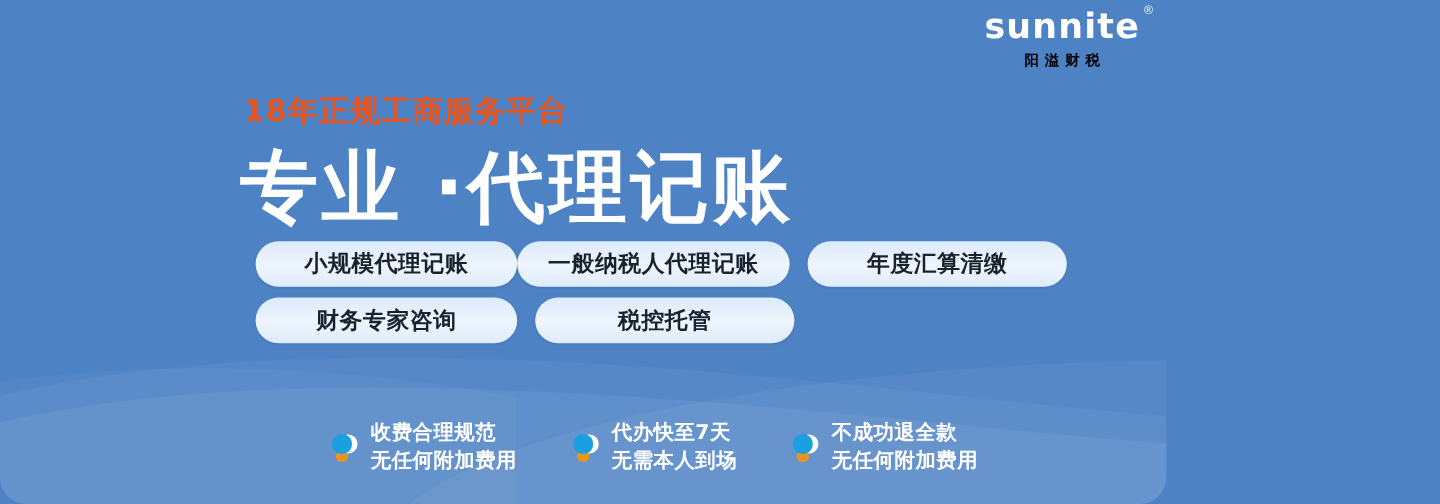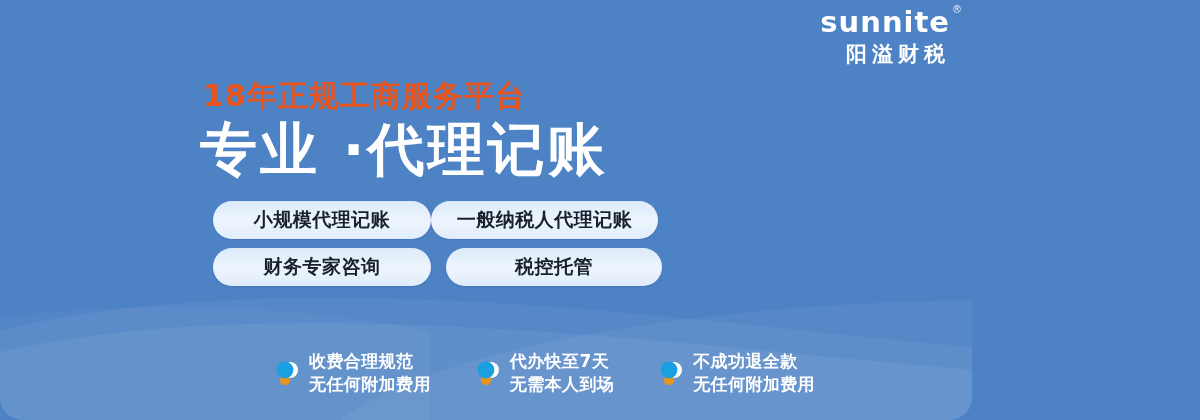--- a/index.html
+++ b/index.html
@@ -41,44 +41,43 @@
   }
   .logo-reg {
     position:absolute;
     top:-3px; right:-13px;
     font-size:10px;
     font-weight:400;
     color:#e9f0f9;
   }
   .logo-cn {
     margin-top:7px;
-    font-size:21px;
+    font-size:12px;
     font-weight:700;
     letter-spacing:5px;
     padding-left:5px;
-    color:#ffffff;
-    font-family:"DejaVu Sans","Liberation Sans",sans-serif;
-    text-align:right;
+    color:#000000;
+    font-family:"DejaVu Sans","Liberation Sans",sans-serif;
   }
 
   
   .tagline {
     position:absolute;
     left:203px; top:76px;
-    font-size:30px;
+    font-size:25px;
     font-weight:700;
     letter-spacing:1px;
     color:#e8551f;
     font-family:"DejaVu Sans","Liberation Sans",sans-serif;
     white-space:nowrap;
   }
   .title {
     position:absolute;
     left:200px; top:112px;
-    font-size:57px;
+    font-size:65px;
     font-weight:700;
     letter-spacing:3px;
     color:#ffffff;
     font-family:"DejaVu Sans","Liberation Sans",sans-serif;
     white-space:nowrap;
   }
 
   
   .pill-grid {
     position:absolute;
@@ -155,20 +154,21 @@
     <div class="logo-cn">阳溢财税</div>
   </div>
 
   <div class="tagline">18年正规工商服务平台</div>
   <div class="title">专业 ·代理记账</div>
 
   <div class="pill-grid">
     <div class="pill-row">
       <div class="pill w2">小规模代理记账</div>
       <div class="pill w1">一般纳税人代理记账</div>
+      <div class="pill w3">年度汇算清缴</div>
     </div>
     <div class="pill-row">
       <div class="pill w2">财务专家咨询</div>
       <div class="pill w3">税控托管</div>
     </div>
   </div>
 
   <div class="features">
 
     <div class="feature">

